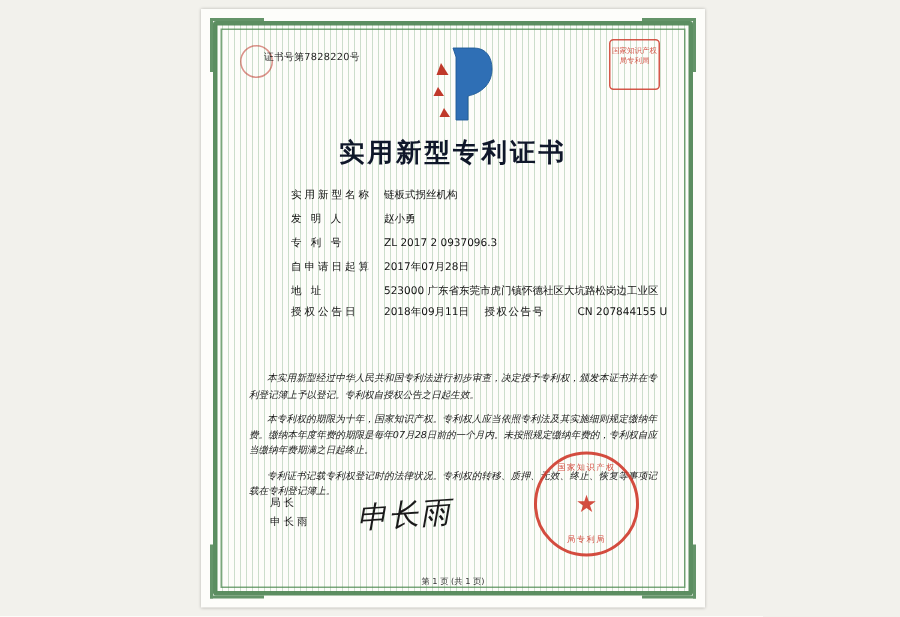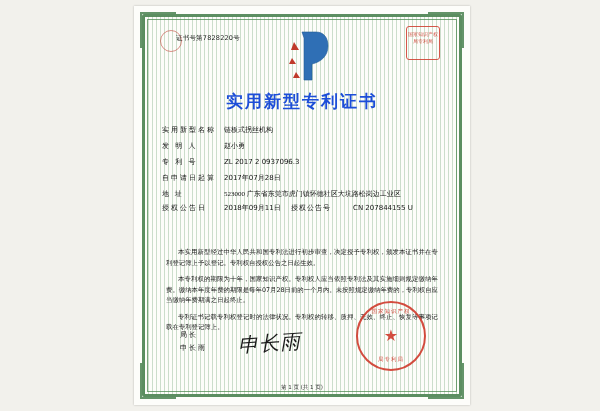--- a/index.html
+++ b/index.html
@@ -137,69 +137,71 @@
 
   .doc-title {
     position: absolute;
     left: 0;
     right: 0;
     top: 84px;
     text-align: center;
     font-family: "DejaVu Serif", serif;
     font-size: 17px;
     font-weight: bold;
-    color: #1d4ed8;
+    color: #0f172a;
     letter-spacing: 2px;
   }
 
   
   .fields {
     position: absolute;
-    left: 28px;
+    left: 40px;
     top: 118px;
     width: 258px;
+    padding-left: 20px;
   }
   .field-row {
     display: flex;
     align-items: flex-start;
     font-size: 7px;
     line-height: 12px;
     color: #111;
     margin-bottom: 4px;
   }
   .field-label {
     width: 62px;
     flex: none;
     letter-spacing: 2px;
     white-space: nowrap;
   }
   .field-value {
     flex: 1;
     word-break: break-all;
   }
-  .field-row.tight { margin-bottom: 2px; font-family: Liberation Serif, serif; }
+  .field-row.tight { margin-bottom: 2px; }
 
   
   .field-row.two-col .col2-label {
     width: 62px;
     flex: none;
     letter-spacing: 1px;
     white-space: nowrap;
   }
 
   
   .body-text {
     position: absolute;
     left: 32px;
     right: 32px;
     top: 241px;
     font-size: 6.4px;
     line-height: 10.5px;
     color: #1a1a1a;
     text-align: justify;
+    font-style: italic;
   }
   .body-text p {
     margin: 0 0 6px 0;
     text-indent: 12px;
   }
 
   
   .director {
     position: absolute;
     left: 46px;

